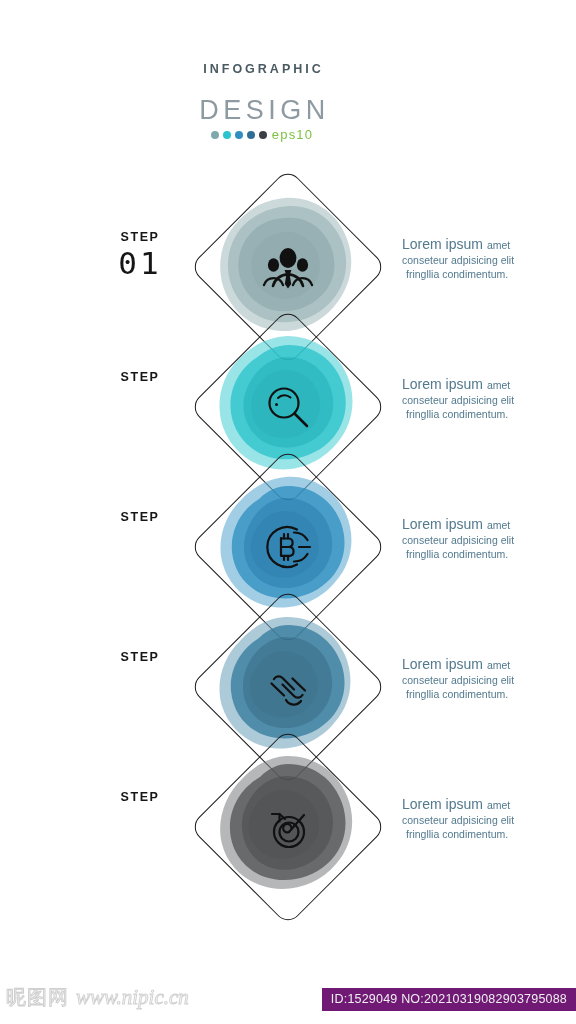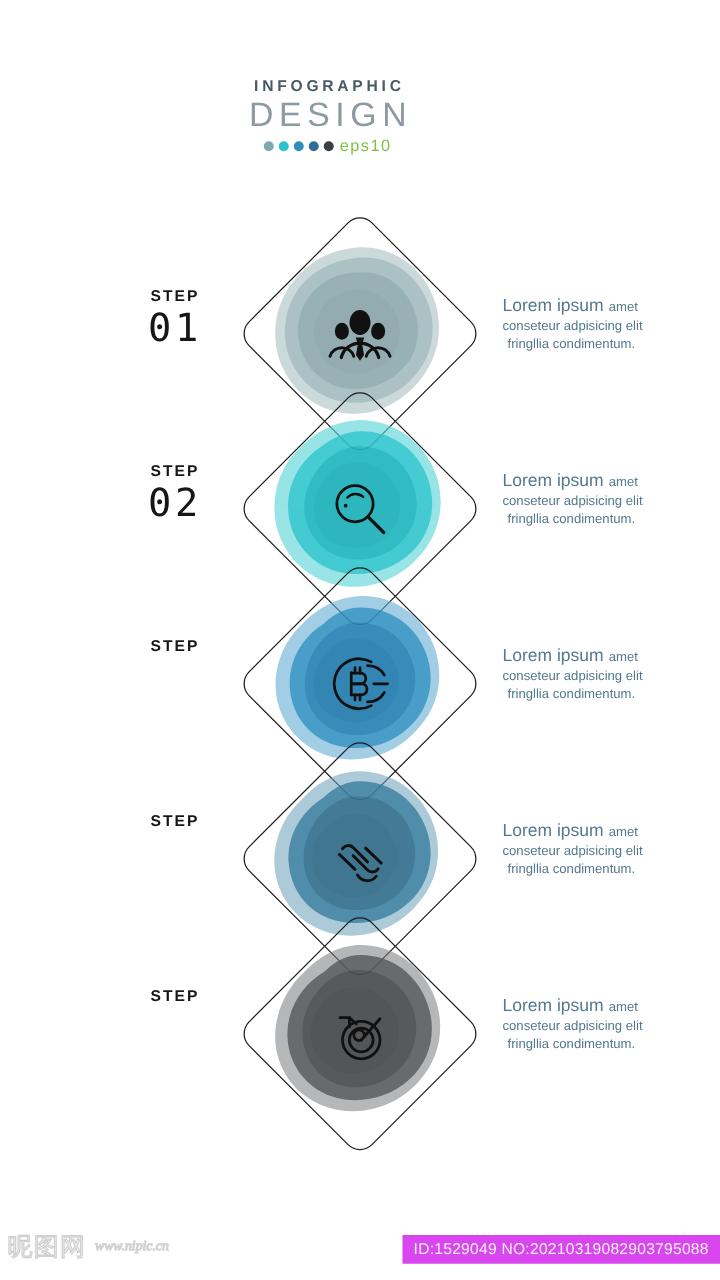--- a/index.html
+++ b/index.html
@@ -35,21 +35,21 @@
     padding-left: 3px;
   }
   .hdr-design {
     font-family: "Liberation Sans", sans-serif;
     font-size: 27px;
     letter-spacing: 4.5px;
     color: #8d9aa1;
     font-weight: 400;
     line-height: 30px;
     padding-left: 5px;
-    margin-top: 1px;
+    margin-top: 19px;
   }
   .hdr-dots-row {
     margin-top: 3px;
     display: flex;
     align-items: center;
     justify-content: center;
     gap: 4px;
   }
   .hdr-dot {
     width: 8px;
@@ -195,30 +195,30 @@
     font-family: "DejaVu Sans", sans-serif;
     font-size: 20px;
     letter-spacing: 1px;
     color: #ffffff;
     -webkit-text-stroke: 1px #cfcfcf;
     line-height: 22px;
   }
   .wm-url {
     font-family: "Liberation Serif", serif;
     font-style: italic;
-    font-size: 11px;
+    font-size: 21px;
     color: #ffffff;
     -webkit-text-stroke: 1px #d2d2d2;
     line-height: 20px;
   }
   .wm-id {
     position: absolute;
     right: 0px;
     bottom: 13px;
-    background: #d946ef;
+    background: #701a75;
     color: #efefef;
     font-family: "Liberation Sans", sans-serif;
     font-size: 12.5px;
     letter-spacing: 0.2px;
     padding: 4px 9px 5px 9px;
     line-height: 14px;
     white-space: nowrap;
   }
 </style>
 </head>
@@ -271,21 +271,20 @@
         <span class="desc-lead">Lorem ipsum</span><span class="desc-amet">amet</span>
       </div>
       <div class="desc-l2">conseteur adpisicing elit</div>
       <div class="desc-l3">fringllia condimentum.</div>
     </div>
   </div>
 
   <div class="step" style="top:140px;">
     <div class="step-label">
       <div class="step-word">STEP</div>
-      <div class="step-num">02</div>
     </div>
     <div class="diamond-wrap">
       <svg class="blob" viewBox="0 0 150 150">
         <g opacity="0.92">
           <path d="M74 4 C101 4 124 20 134 43 C144 66 140 92 125 110 C110 129 86 140 62 137 C38 134 18 118 10 95 C2 72 8 45 25 28 C39 13 56 5 74 4 Z" fill="#5fd5da" opacity="0.7"></path>
           <path d="M76 13 C101 13 121 28 129 50 C137 72 132 95 116 110 C100 125 77 131 56 125 C36 119 21 102 18 81 C15 59 25 38 43 26 C53 18 64 13 76 13 Z" fill="#2bc4cc" opacity="0.9"></path>
           <path d="M72 25 C94 24 112 37 118 57 C124 76 118 95 103 106 C88 117 67 119 51 110 C36 101 28 84 31 66 C35 46 51 27 72 25 Z" fill="#1fb4bd" opacity="0.88"></path>
           <path d="M70 38 C88 37 102 48 106 64 C110 80 103 95 89 102 C75 109 57 107 47 97 C37 87 35 70 43 57 C50 45 59 39 70 38 Z" fill="#1aabb5" opacity="0.6"></path>
         </g>
       </svg>

